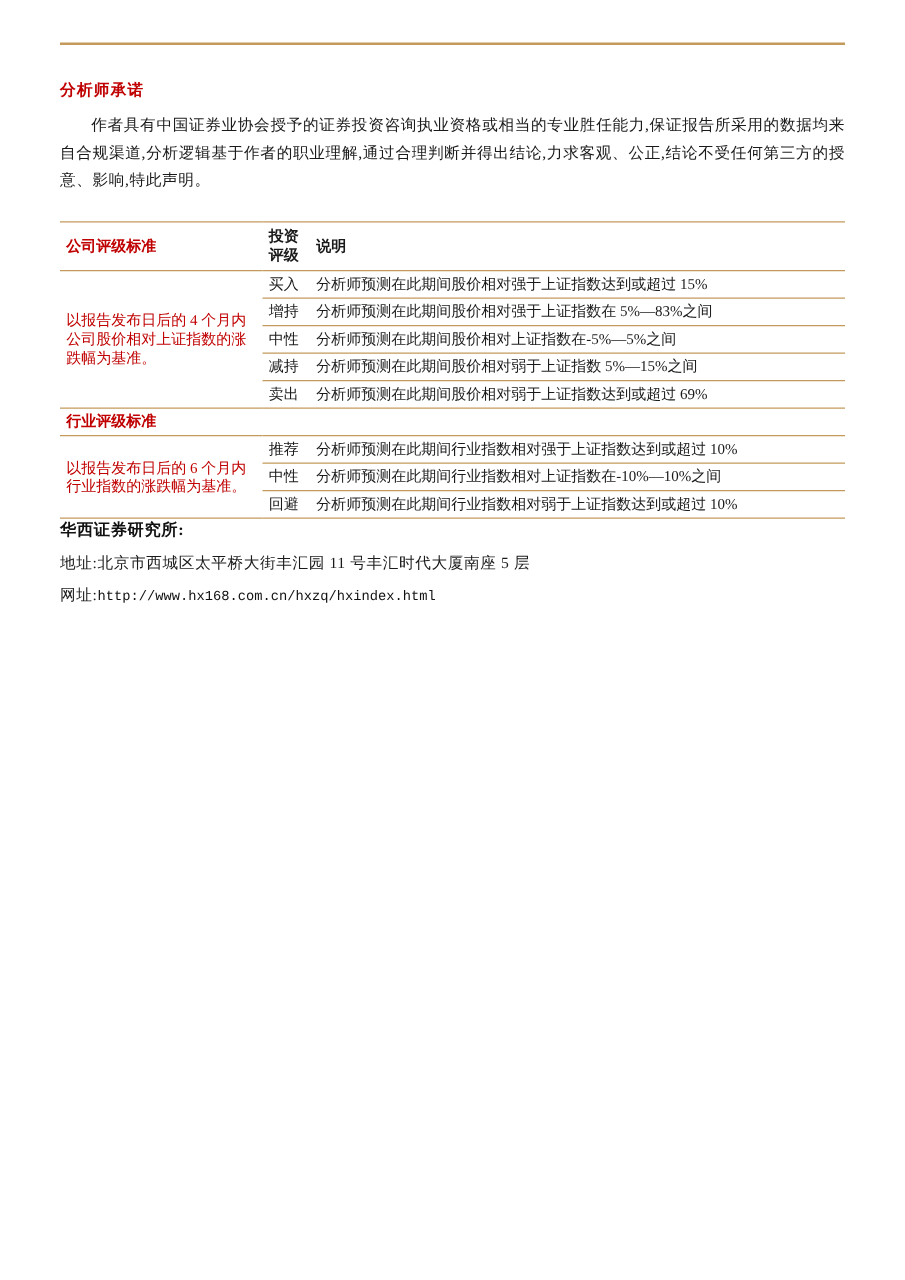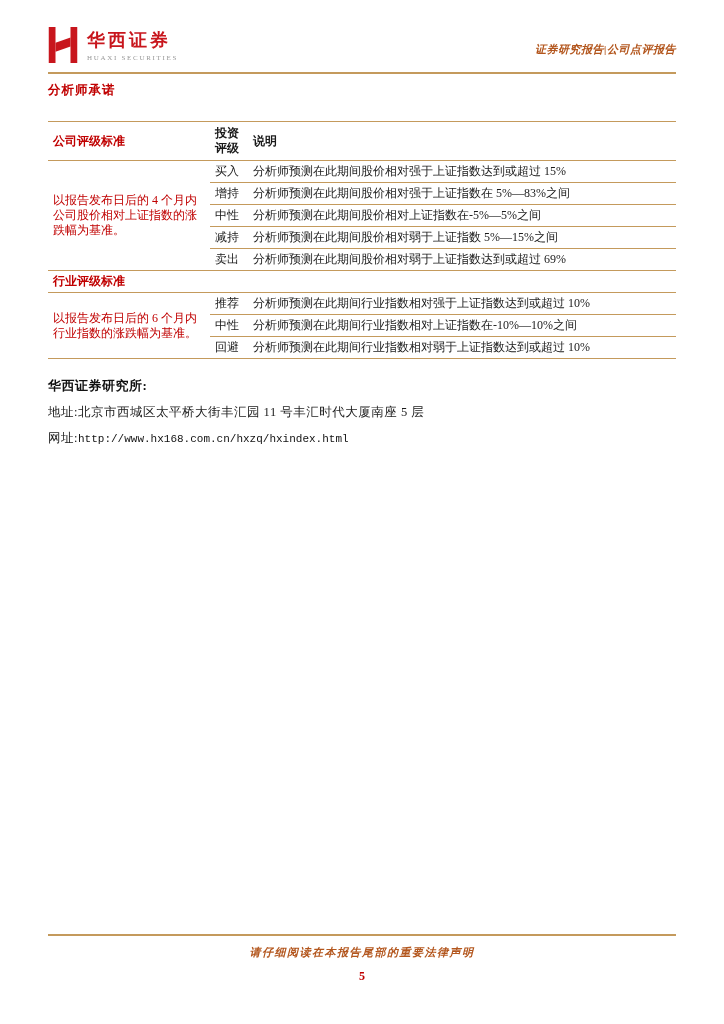--- a/index.html
+++ b/index.html
@@ -16,71 +16,58 @@
   
   .header { display: flex; justify-content: space-between; align-items: flex-start; }
   .logo { display: flex; align-items: center; gap: 9px; }
   .logo-mark { width: 30px; height: 38px; flex: 0 0 auto; }
   .logo-cn { font-size: 18px; font-weight: bold; color: #c8161d; letter-spacing: 3px; line-height: 22px; }
   .logo-en { font-size: 7px; color: #999999; letter-spacing: 1.7px; margin-top: 3px; }
   .report-label { font-size: 11px; font-weight: bold; font-style: italic; color: #b3561d; margin-top: 16px; letter-spacing: 0.5px; }
   .rule { height: 2px; background: #c49a5c; margin-top: 8px; }
 
   
-  .sec-title { font-size: 12.5px; font-weight: bold; color: #c00000; margin-top: 8px; letter-spacing: 1px; }
+  .sec-title { font-size: 12.5px; font-weight: bold; color: #c00000; margin-top: 28px; letter-spacing: 1px; }
   .body-para { font-size: 12.5px; line-height: 22px; text-align: justify; text-indent: 2em; margin-top: 8px; letter-spacing: 0.5px; }
 
   
   table.rating { width: 100%; border-collapse: collapse; margin-top: 22px;
     border-top: 1.5px solid #c49a5c; border-bottom: 1.5px solid #c49a5c;
     font-size: 12px; table-layout: fixed; }
   table.rating tr { border-top: 1px solid #c49a5c; }
   table.rating tr.first { border-top: none; }
   table.rating td { padding: 3px 5px; vertical-align: middle; line-height: 15px; word-break: break-all; }
   col.c1 { width: 162px; }
   col.c2 { width: 38px; }
   td.bold, .bold { font-weight: bold; }
   td.basis { color: #c00000; line-height: 20px; padding-left: 10px; padding-right: 16px; }
   tr.thead td { padding-top: 4px; padding-bottom: 4px; }
   td.company-head { color: #c00000; font-weight: bold; padding-left: 5px; }
   td.industry-head { color: #c00000; font-weight: bold; padding-top: 4px; padding-bottom: 4px; }
 
   
-  .inst-title { font-size: 13px; font-weight: bold; color: #111; margin-top: 18px; letter-spacing: 0.5px; }
+  .inst-title { font-size: 13px; font-weight: bold; color: #111; letter-spacing: 0.5px; }
   .inst-line { font-size: 12.5px; margin-top: 9px; letter-spacing: 0.5px; }
   .url { font-family: "Liberation Mono", "DejaVu Sans Mono", monospace; font-size: 11px; letter-spacing: 0; color: #111; text-decoration: none; }
 
   
   .footer { position: absolute; top: 934px; left: 48px; right: 48px; text-align: center; }
   .footer-rule { height: 1.5px; background: #c49a5c; }
   .footer-notice { margin-top: 9px; font-size: 11px; font-weight: bold; font-style: italic; color: #b3561d; letter-spacing: 1.5px; }
   .page-num { margin-top: 9px; font-size: 12px; font-weight: bold; color: #c00000; }
 </style>
 </head>
 <body>
 
 <div class="page">
 
-  <div class="header">
-    <div class="logo">
-      <svg class="logo-mark" viewBox="0 0 40 48">
-        <rect x="1" y="0" width="9" height="48" fill="#c8161d"></rect>
-        <rect x="30" y="0" width="9" height="48" fill="#c8161d"></rect>
-        <polygon points="10,21 30,14 30,26 10,33" fill="#c8161d"></polygon>
-      </svg>
-      <div class="logo-text">
-        <div class="logo-cn">华西证券</div>
-        <div class="logo-en">HUAXI SECURITIES</div>
-      </div>
-    </div>
-    <div class="report-label">证券研究报告|公司点评报告</div>
-  </div>
   <div class="rule"></div>
 
   <div class="sec-title">分析师承诺</div>
+  <p class="body-para">作者具有中国证券业协会授予的证券投资咨询执业资格或相当的专业胜任能力,保证报告所采用的数据均来自合规渠道,分析逻辑基于作者的职业理解,通过合理判断并得出结论,力求客观、公正,结论不受任何第三方的授意、影响,特此声明。</p>
 
 
   <table class="rating">
     <colgroup>
         <col class="c1">
         <col class="c2">
         <col class="c3">
       </colgroup>
     <tbody>
         <tr class="thead first">
@@ -127,19 +114,14 @@
     </tr>
   </tbody>
     </table>
 
   <div class="inst-title">华西证券研究所:</div>
   <div class="inst-line">地址:北京市西城区太平桥大街丰汇园 11 号丰汇时代大厦南座 5 层</div>
   <div class="inst-line">
     <span>网址:</span><a class="url" href="#">http://www.hx168.com.cn/hxzq/hxindex.html</a>
   </div>
 
-  <div class="footer">
-    <div class="footer-rule"></div>
-    <div class="footer-notice">请仔细阅读在本报告尾部的重要法律声明</div>
-    <div class="page-num">5</div>
-  </div>
 
 </div>
 
 </body></html>

